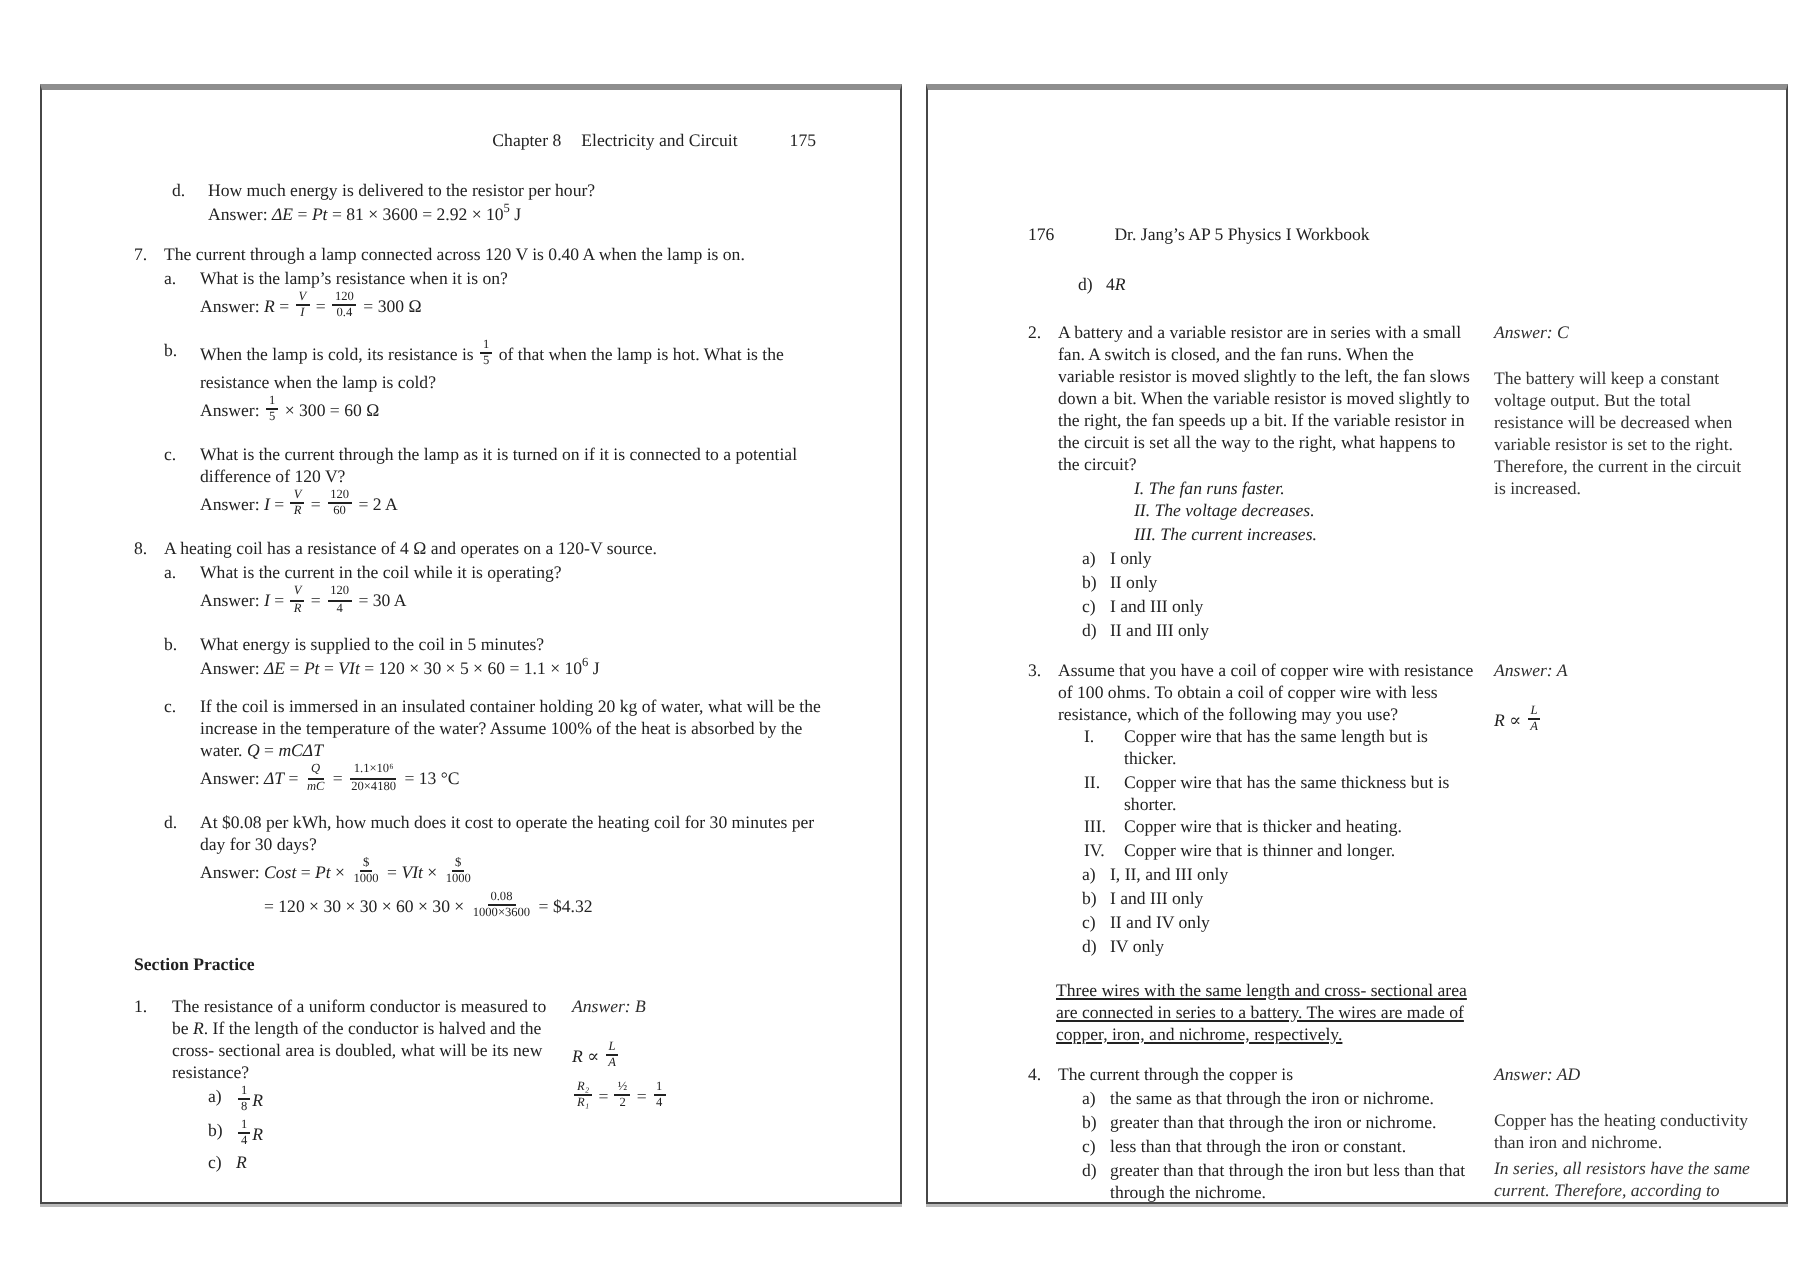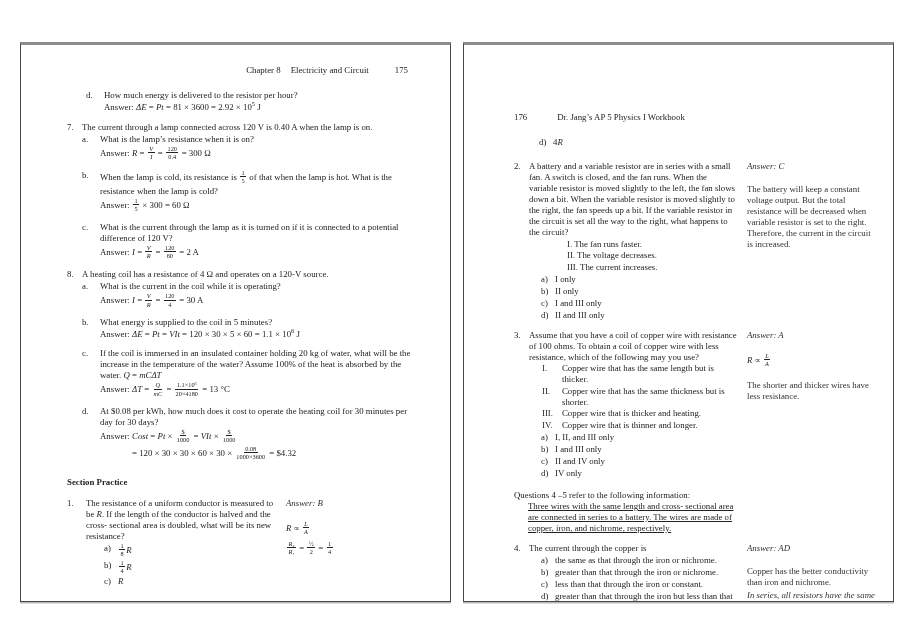--- a/index.html
+++ b/index.html
@@ -49,21 +49,21 @@
   .sp-head{font-weight:bold;margin-top:15px;}
 
   .q1-row{display:flex;margin-top:10px;}
   .q1-row .num{width:19px;}
   .q1-main{flex:none;width:190px;}
   .q1-note{flex:1;margin-left:8px;padding-left:2px;}
 
   .qr-row{display:flex;margin-top:9px;}
   .qr-main{flex:none;width:208px;}
   .qr-note{flex:1;margin-left:10px;min-width:0;}
-  .roman2{margin-left:38px;margin-top:0.5px;}
+  .roman2{margin-left:38px;margin-top:0.5px;font-style:italic;}
   .roman3{display:flex;margin-left:13px;margin-top:0.5px;}
   .roman3 .rlbl{flex:none;width:20px;}
   .roman3 .rtxt{flex:1;min-width:0;}
   .info-block{margin-top:11px;}
   .info-body{margin-left:14px;margin-top:0.5px;}
 
   .m-ans{font-style:italic;color:#2e2e2e;}
   .m-note{color:#333;margin-top:12px;line-height:11px;}
   .m-note2{font-style:italic;color:#333;margin-top:2px;line-height:11px;}
   .m-formula{margin-top:12px;}
@@ -320,26 +320,24 @@
             <span class="olbl">d)</span>
             <span class="otxt">IV only</span>
           </div>
         </div>
         <div class="qr-note">
           <div class="m-ans">Answer: A</div>
           <div class="m-formula"><i>R</i> ∝ <span class="frac it">
                 <span class="ftop">L</span>
                 <span class="fbot">A</span>
               </span></div>
-          <div class="m-note">The shorter and thicker wires have less resistance.</div>
         </div>
       </div>
 
       <div class="info-block">
-        <div>Questions 4 –5 refer to the following information:</div>
         <div class="info-body" style="width:208px;text-decoration:underline;">Three wires with the same length and cross- sectional area are connected in series to a battery. The wires are made of copper, iron, and nichrome, respectively.</div>
       </div>
 
       <div class="qr-row">
         <div class="qr-main" style="display:flex;flex-direction:column;width:223px;">
           <div style="display:flex;">
             <span class="num">4.</span>
             <div style="flex:1;min-width:0;">
               <div>The current through the copper is</div>
               <div class="opt" style="margin-left:12px;">
@@ -371,20 +369,20 @@
               <div class="opt" style="margin-left:12px;">
                 <span class="olbl">b)</span>
                 <span class="otxt">greater than that across the iron or nichrome.</span>
               </div>
 
             </div>
           </div>
         </div>
         <div class="qr-note">
           <div class="m-ans">Answer: AD</div>
-          <div class="m-note">Copper has the better conductivity than iron and nichrome.</div>
+          <div class="m-note">Copper has the heating conductivity than iron and nichrome.</div>
           <div class="m-note2">In series, all resistors have the same current. Therefore, according to ohm law, the higher the resistance of the wire, the higher the voltage drop is.</div>
         </div>
       </div>
 
     </div>
   </div>
 </div>
 
 </body></html>

